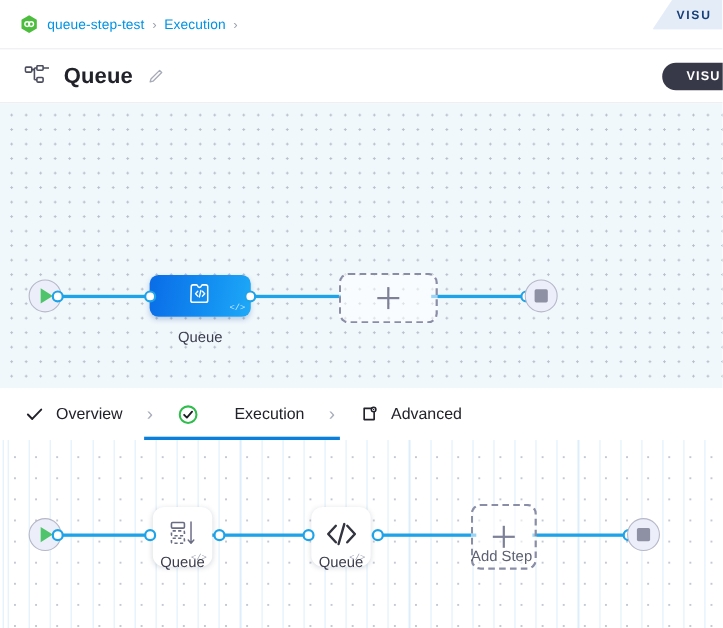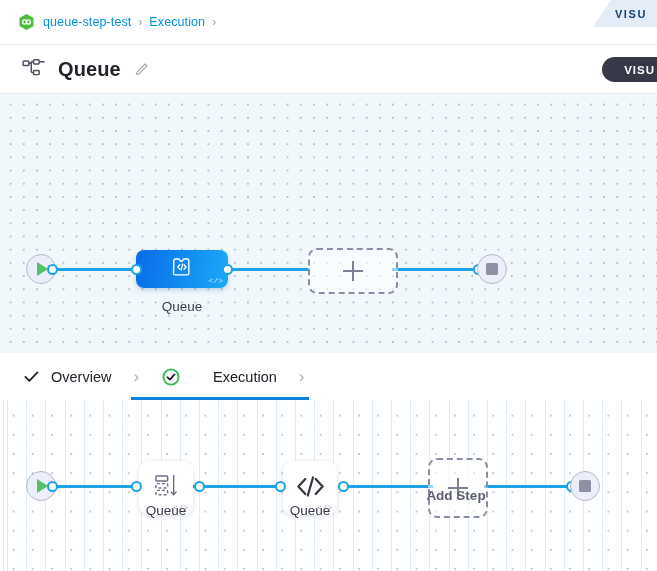--- a/index.html
+++ b/index.html
@@ -356,20 +356,30 @@
         <svg viewBox="0 0 18 18" width="18" height="18">
           <circle cx="9" cy="9" r="7.6" fill="none" stroke="#2fbd4d" stroke-width="1.9"></circle>
           <path d="M5.4 9.1 L7.9 11.6 L12.6 6.3" fill="none" stroke="#1d1d25" stroke-width="1.7" stroke-linecap="round" stroke-linejoin="round"></path>
         </svg>
       </span>
       <span class="tab-label">Execution</span>
     </div>
 
     <span class="tab-sep">›</span>
 
+    <div class="tab">
+      <span class="ticon">
+        <svg viewBox="0 0 18 18" width="17" height="17">
+          <path d="M11.6 3.4 H4.3 V14.2 H13.9 V7.4" fill="none" stroke="#22222a" stroke-width="1.6" stroke-linecap="round" stroke-linejoin="round"></path>
+          <circle cx="13.4" cy="4.5" r="2.2" fill="none" stroke="#22222a" stroke-width="1.5"></circle>
+          <circle cx="13.4" cy="4.5" r="0.7" fill="#22222a"></circle>
+        </svg>
+      </span>
+      <span class="tab-label">Advanced</span>
+    </div>
   </div>
 
   <div class="canvas-bottom">
 
     <div class="edge" style="left:48px; top:85px; width:92px;"></div>
     <div class="edge" style="left:136px; top:85px; width:150px;"></div>
     <div class="edge" style="left:338px; top:85px; width:95px;"></div>
     <div class="edge" style="left:484px; top:85px; width:95px;"></div>
 
     <div class="term-node" style="left:26px; top:71px;">
@@ -401,21 +411,21 @@
       </span>
       <span class="code-badge">&lt;/&gt;</span>
     </div>
     <div class="port" style="left:275px; top:81px;"></div>
     <div class="port" style="left:338px; top:81px;"></div>
     <div class="node-label" style="left:260px; top:103px; width:100px;">Queue</div>
 
     <div class="add-node" style="left:428px; top:458px; top:58px; width:56px; height:56px;">
       <span class="plus"></span>
     </div>
-    <div class="node-label muted" style="left:406px; top:88px; width:100px;font-weight:bold;">Add Step</div>
+    <div class="node-label muted" style="left:406px; top:98px; width:100px;">Add Step</div>
 
     <div class="port" style="left:566px; top:81px;"></div>
     <div class="term-node" style="left:570px; top:71px;">
       <span class="stop-sq"></span>
     </div>
   </div>
 
 </div>
 
 </body></html>

